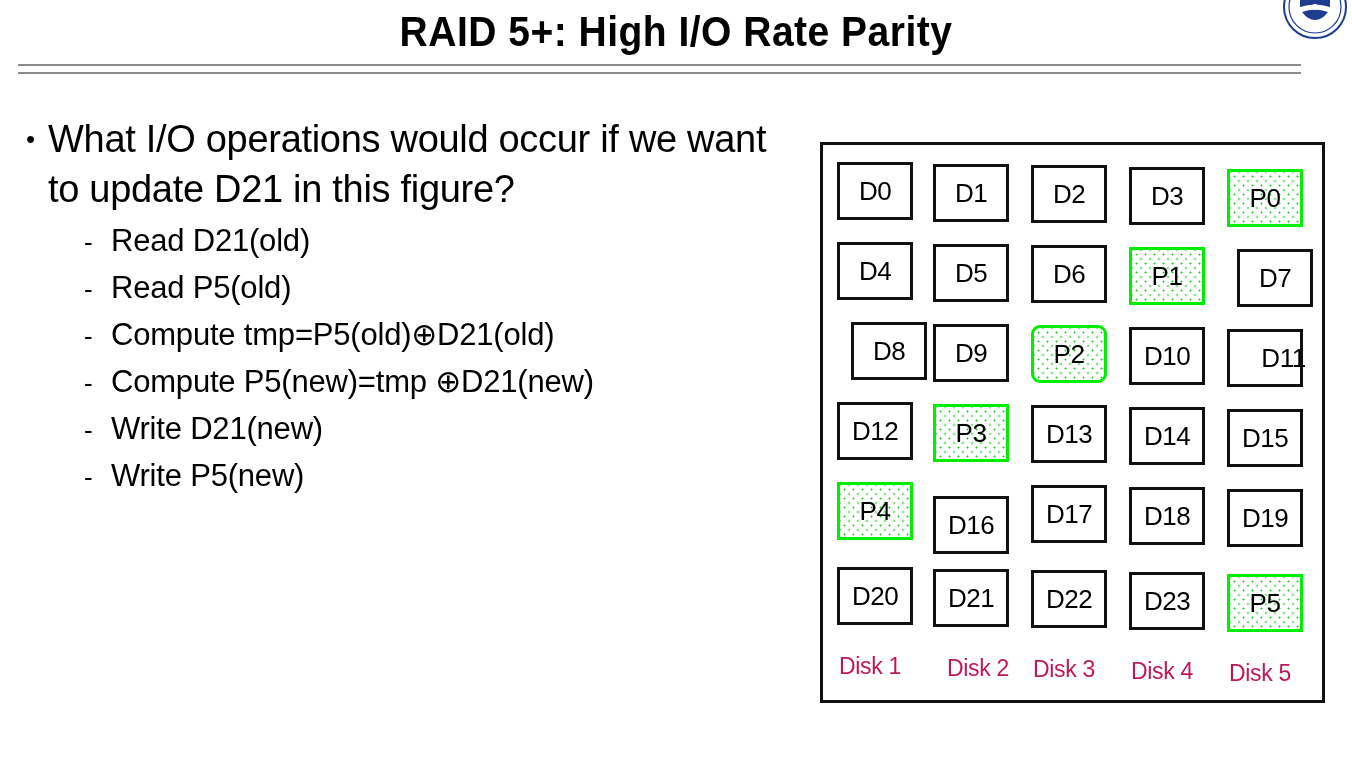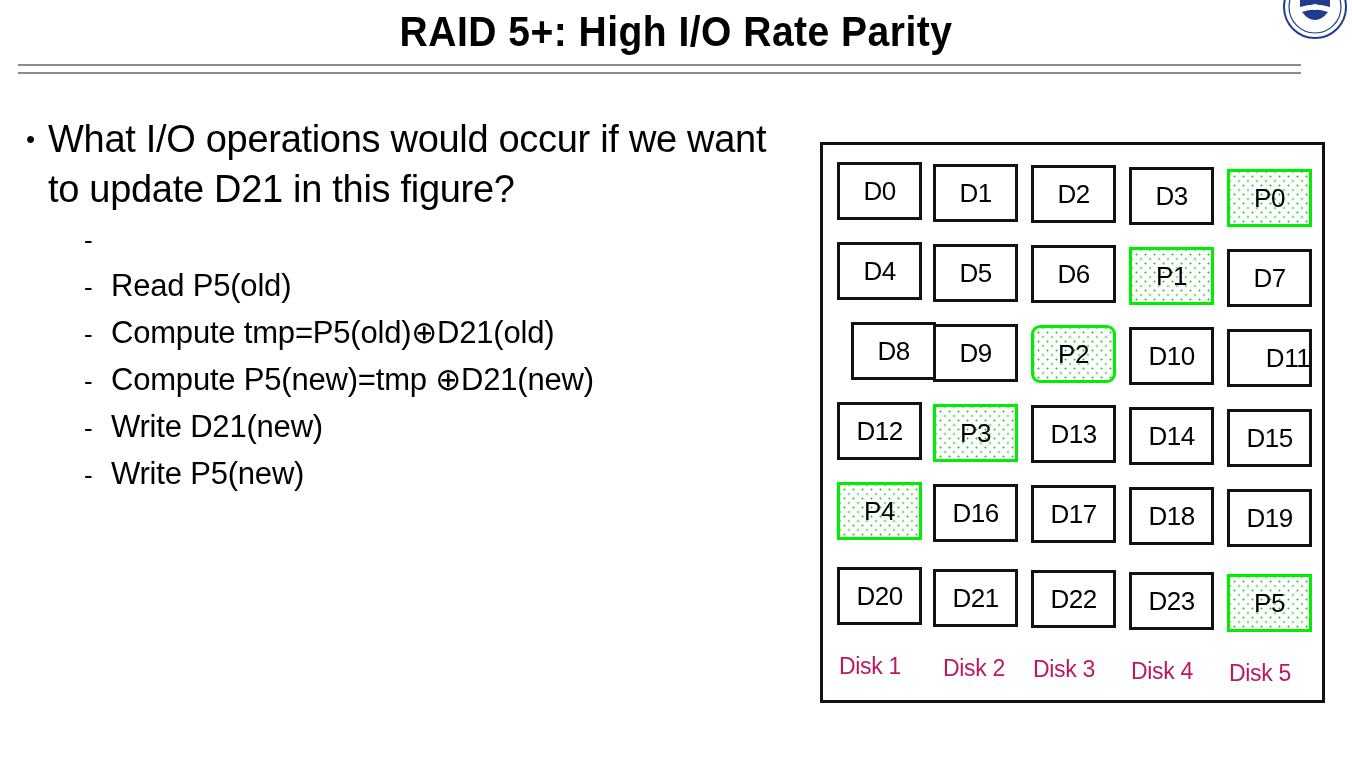--- a/index.html
+++ b/index.html
@@ -110,21 +110,21 @@
     left: 820px;
     top: 142px;
     width: 505px;
     height: 561px;
     border: 3px solid #111111;
     background: #ffffff;
     box-sizing: border-box;
   }
   .raid-cell {
     position: absolute;
-    width: 85px;
+    width: 76px;
     height: 58px;
     box-sizing: border-box;
     display: flex;
     align-items: center;
     justify-content: center;
     font-size: 26px;
     letter-spacing: -0.5px;
     color: #000000;
     text-align: center;
   }
@@ -176,20 +176,21 @@
 <div id="bullet-list">
 
   <div class="main-bullet">
     <span class="dot">•</span>
     <span class="text">What I/O operations would occur if we want to update D21 in this figure?</span>
   </div>
 
   <div id="sub-list">
     <div class="sub-bullet">
       <span class="dash">-</span>
+      <span class="text">Read D21(old)</span>
     </div>
     <div class="sub-bullet">
       <span class="dash">-</span>
       <span class="text">Read P5(old)</span>
     </div>
     <div class="sub-bullet">
       <span class="dash">-</span>
       <span class="text">Compute tmp=P5(old)⊕D21(old)</span>
     </div>
     <div class="sub-bullet">
@@ -228,21 +229,21 @@
     </div>
     <div class="raid-cell data" style="left: 110px; top: 99px;">
       <span class="cell-label">D5</span>
     </div>
     <div class="raid-cell data" style="left: 208px; top: 100px;">
       <span class="cell-label">D6</span>
     </div>
     <div class="raid-cell parity" style="left: 306px; top: 102px;">
       <span class="cell-label">P1</span>
     </div>
-    <div class="raid-cell data" style="left: 404px; top: 104px;">
+    <div class="raid-cell data" style="left: 414px; top: 104px;">
       <span class="cell-label">D7</span>
     </div>
     <div class="raid-cell data" style="left: 14px; top: 177px; margin-left: 14px;">
       <span class="cell-label">D8</span>
     </div>
     <div class="raid-cell data" style="left: 110px; top: 179px;">
       <span class="cell-label">D9</span>
     </div>
     <div class="raid-cell parity" style="left: 208px; top: 180px; border-radius: 9px;">
       <span class="cell-label">P2</span>
@@ -264,21 +265,21 @@
     </div>
     <div class="raid-cell data" style="left: 306px; top: 262px;">
       <span class="cell-label">D14</span>
     </div>
     <div class="raid-cell data" style="left: 404px; top: 264px;">
       <span class="cell-label">D15</span>
     </div>
     <div class="raid-cell parity" style="left: 14px; top: 337px;">
       <span class="cell-label">P4</span>
     </div>
-    <div class="raid-cell data" style="left: 110px; top: 339px;">
+    <div class="raid-cell data" style="left: 110px; top: 351px;">
       <span class="cell-label">D16</span>
     </div>
     <div class="raid-cell data" style="left: 208px; top: 340px;">
       <span class="cell-label">D17</span>
     </div>
     <div class="raid-cell data" style="left: 306px; top: 342px;">
       <span class="cell-label">D18</span>
     </div>
     <div class="raid-cell data" style="left: 404px; top: 344px;">
       <span class="cell-label">D19</span>
@@ -292,17 +293,17 @@
     <div class="raid-cell data" style="left: 208px; top: 425px;">
       <span class="cell-label">D22</span>
     </div>
     <div class="raid-cell data" style="left: 306px; top: 427px;">
       <span class="cell-label">D23</span>
     </div>
     <div class="raid-cell parity" style="left: 404px; top: 429px;">
       <span class="cell-label">P5</span>
     </div>
     <div class="disk-label" style="left: -1px; top: 508px;">Disk 1</div>
-    <div class="disk-label" style="left: 103px; top: 510px;">Disk 2</div>
+    <div class="disk-label" style="left: 90px; top: 510px; text-align: right;">Disk 2</div>
     <div class="disk-label" style="left: 193px; top: 511px;">Disk 3</div>
     <div class="disk-label" style="left: 291px; top: 513px;">Disk 4</div>
     <div class="disk-label" style="left: 389px; top: 515px;">Disk 5</div>
   </div>
 
 </body></html>

